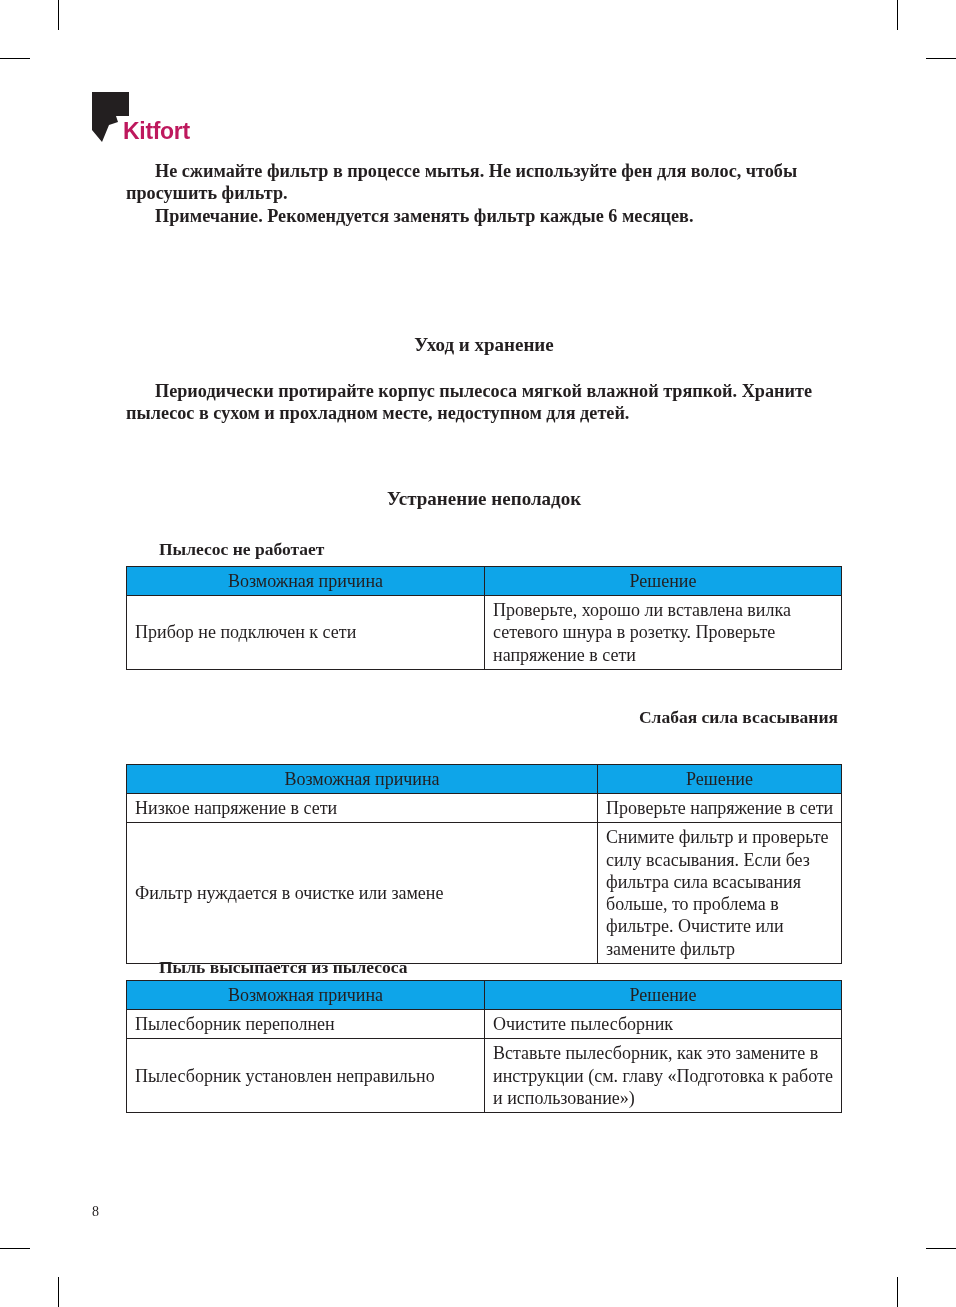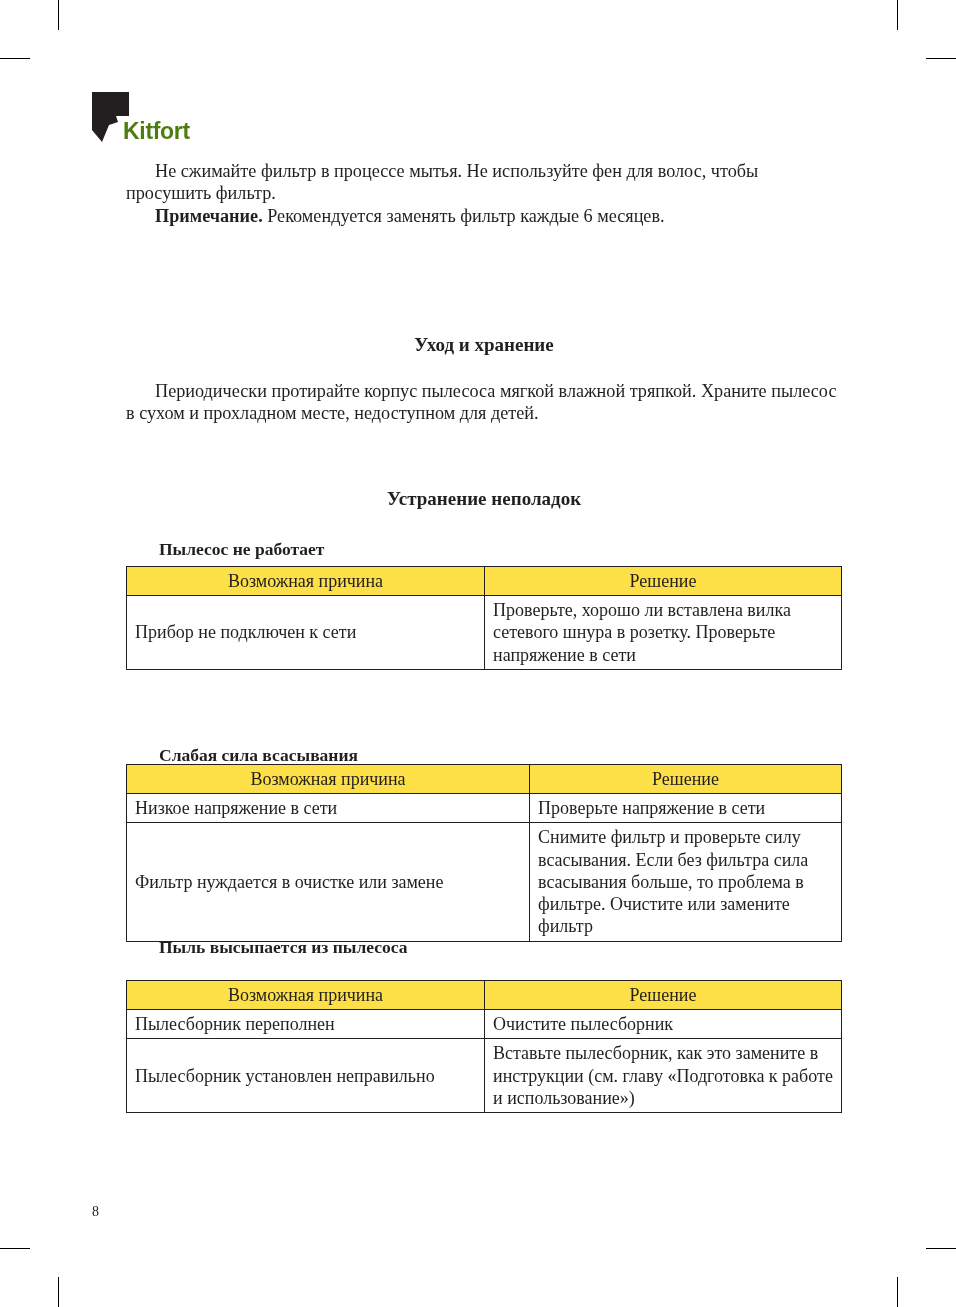--- a/index.html
+++ b/index.html
@@ -1,29 +1,29 @@
 <!DOCTYPE html>
 <html><head>
 <meta charset="utf-8">
 <style>
   html, body { margin:0; padding:0; background:#ffffff; }
   body { width:956px; height:1307px; position:relative; overflow:hidden;
          font-family:"Liberation Serif", "DejaVu Serif", serif; color:#231f20; }
   .crop { position:absolute; background:#000; }
   .logo { position:absolute; left:92px; top:92px; width:110px; height:52px; }
   .logo-text { position:absolute; left:123px; top:118px; font-family:"Liberation Sans","DejaVu Sans",sans-serif;
-               font-weight:bold; font-size:23px; letter-spacing:-0.3px; color:#4d7c0f; }
+               font-weight:bold; font-size:23px; letter-spacing:-0.3px; color:#be185d; }
   .content { position:absolute; left:126px; width:716px; font-size:18.2px; line-height:22.3px; }
   p { margin:0; }
-  .indent { text-indent:29px; }
+  .indent { text-indent:29px;font-weight:bold; }
   h2 { margin:0; text-align:center; font-size:19px; font-weight:bold; }
   h3 { margin:4px; padding-left:29px; font-size:17.5px; font-weight:bold; }
   table { border-collapse:collapse; width:716px; font-size:18px; line-height:22.3px; }
   th, td { border:1px solid #231f20; vertical-align:middle; }
-  th { background:#fde047; font-weight:normal; height:28px; padding:0; text-align:center; }
+  th { background:#0ea5e9; font-weight:normal; height:28px; padding:0; text-align:center; }
   td { padding:3px 7px 3px 8px; text-align:left; }
   td.c1 { width:342px; }
   .page-num { position:absolute; left:92px; top:1204px; font-size:14px; }
 </style>
 </head>
 <body>
 
 <div class="crop" style="left:58px;top:0;width:1px;height:30px;"></div>
 <div class="crop" style="left:0;top:58px;width:30px;height:1px;"></div>
 <div class="crop" style="left:897px;top:0;width:1px;height:30px;"></div>
@@ -65,43 +65,43 @@
       <th>Решение</th>
     </tr>
     <tr>
       <td class="c1">Прибор не подключен к сети</td>
       <td>Проверьте, хорошо ли вставлена вилка сетевого шнура в розетку. Проверьте напряжение в сети</td>
     </tr>
   </tbody>
     </table>
 </div>
 
-<div class="content" style="top:740px;">
+<div class="content" style="top:702px;text-align:right;">
   <h3>Слабая сила всасывания</h3>
 </div>
 <div class="content" style="top:764px;">
   <table>
     <tbody>
         <tr>
       <th>Возможная причина</th>
       <th>Решение</th>
     </tr>
     <tr>
       <td class="c1">Низкое напряжение в сети</td>
       <td>Проверьте напряжение в сети</td>
     </tr>
     <tr>
-      <td class="c1" style="padding-right:52px;margin-left:42px;">Фильтр нуждается в очистке или замене</td>
+      <td class="c1" style="padding-right:120px;margin-left:42px;">Фильтр нуждается в очистке или замене</td>
       <td>Снимите фильтр и проверьте силу всасывания. Если без фильтра сила всасывания больше, то проблема в фильтре. Очистите или замените фильтр</td>
     </tr>
   </tbody>
     </table>
 </div>
 
-<div class="content" style="top:932px;">
+<div class="content" style="top:952px;">
   <h3>Пыль высыпается из пылесоса</h3>
 </div>
 <div class="content" style="top:980px;">
   <table>
     <tbody>
         <tr>
       <th>Возможная причина</th>
       <th>Решение</th>
     </tr>
     <tr>

